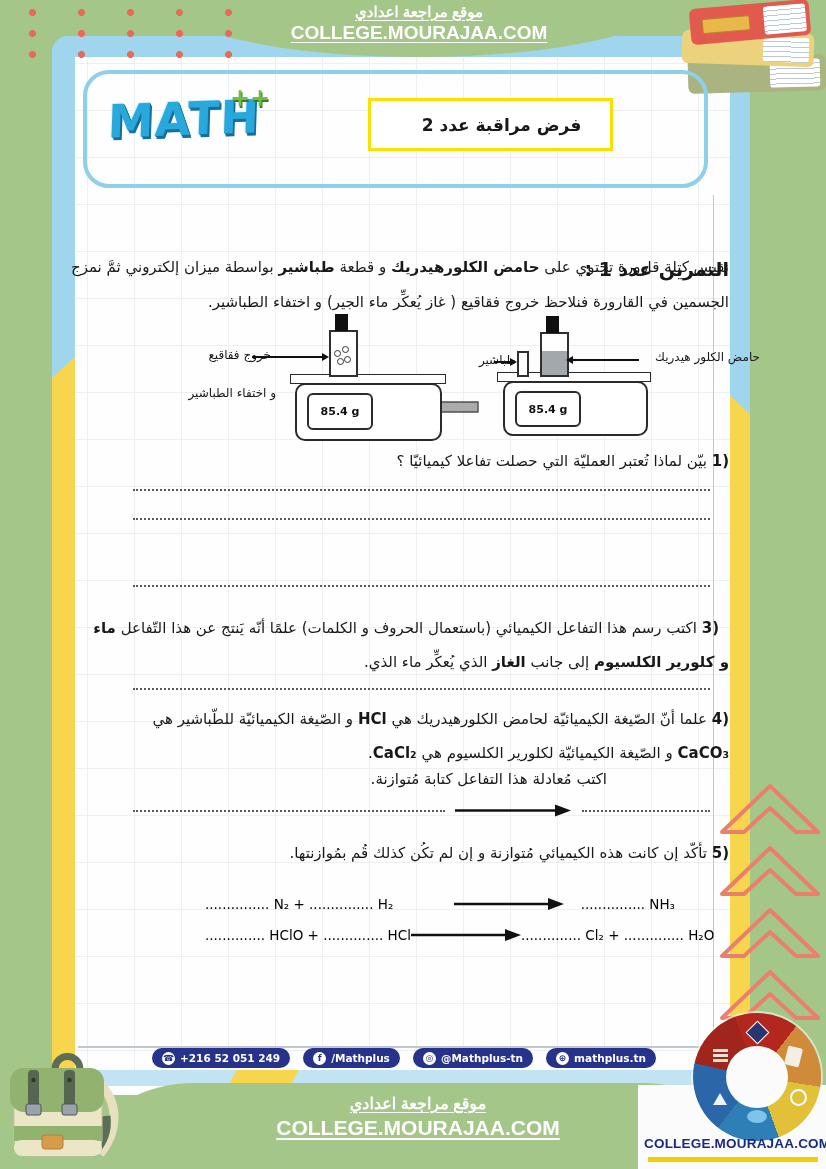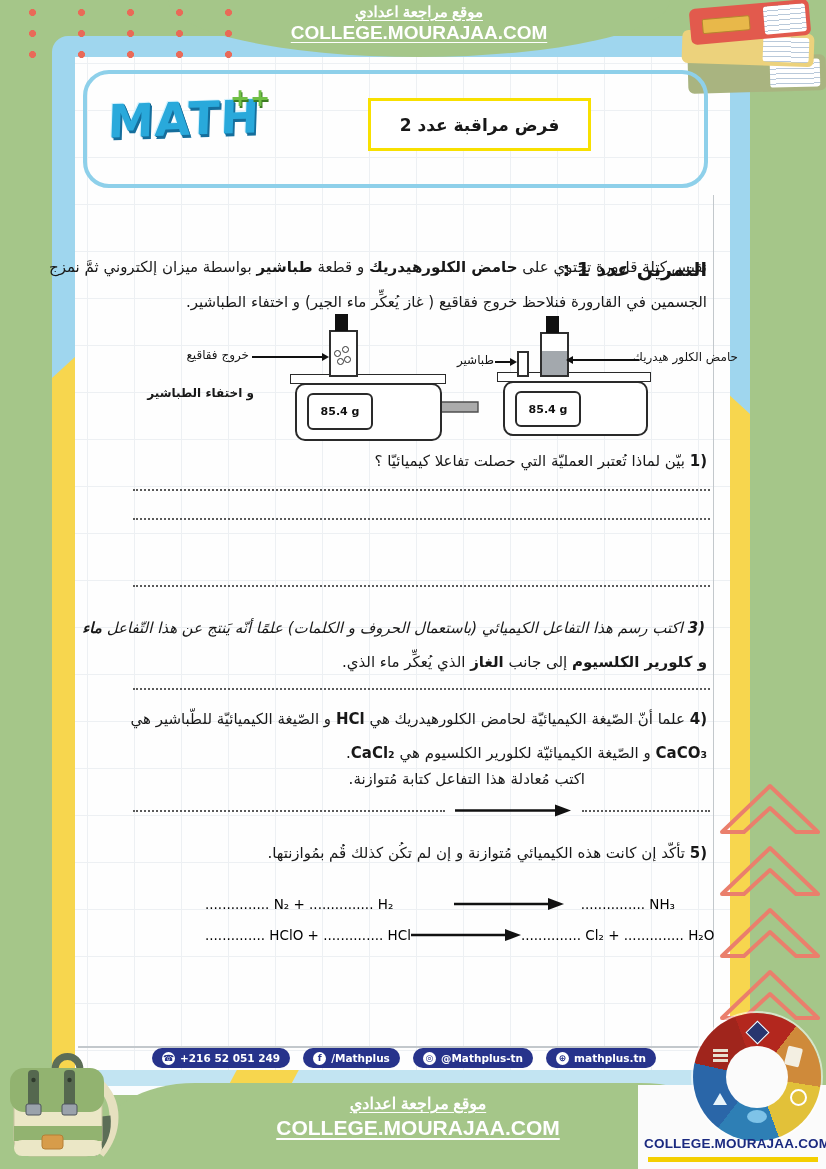--- a/index.html
+++ b/index.html
@@ -4,21 +4,21 @@
 <style>
   :root{
     --green:#a5c689; --blue:#9fd6ee; --yellow:#f7d64e; --coral:#e96a58;
     --navy:#27338b; --lightblue:#c2e4f2; --boxyellow:#f8e000;
     --logoblue:#29a9db; --logonavy:#1b2a80; --ink:#181818;
   }
   html,body{margin:0;padding:0;}
   #canvas{position:relative;width:826px;height:1169px;overflow:hidden;
     background:var(--green,#a5c689);font-family:"Liberation Sans",sans-serif;}
   .abs{position:absolute;}
-  .ar{direction:rtl;text-align:right;font-family:"DejaVu Sans",sans-serif;color:var(--ink,#181818);}
+  .ar{direction:rtl;text-align:right;font-family:"DejaVu Sans",sans-serif;color:var(--ink,#181818);padding-left:22px;}
   .line{white-space:nowrap;}
   .q{font-size:15px;line-height:22px;}
   .dotline{border-bottom:2px dotted #5a5a5a;height:0;}
   .hair{background:#c3c8cc;}
   
   .frame-blue{left:52px;top:36px;width:698px;height:1056px;background:var(--blue,#9fd6ee);border-radius:16px;}
   .fy-left{left:52px;top:356px;width:24px;height:734px;background:var(--yellow,#f7d64e);
     clip-path:polygon(0 22px,100% 0,100% 100%,0 100%);}
   .fy-right{left:726px;top:392px;width:24px;height:680px;background:var(--yellow,#f7d64e);
     clip-path:polygon(0 0,100% 22px,100% 100%,0 100%);}
@@ -157,29 +157,29 @@
   <div class="abs flask" style="left:329px;top:330px;width:25px;height:43px;">
     <span class="bubble" style="left:3px;top:18px;"></span>
     <span class="bubble" style="left:11px;top:14px;"></span>
     <span class="bubble" style="left:6px;top:26px;"></span>
     <span class="bubble" style="left:13px;top:24px;"></span>
   </div>
   <div class="abs cap" style="left:335px;top:314px;width:13px;height:17px;"></div>
   <div class="abs ar lbl line" style="left:175px;top:347px;width:74px;">خروج فقاقيع</div>
   <div class="abs tline" style="left:252px;top:356px;width:72px;"></div>
   <div class="abs tri-r" style="left:322px;top:353px;"></div>
-  <div class="abs ar lbl line" style="left:158px;top:385px;width:96px;font-weight:bold;">و اختفاء الطباشير</div>
+  <div class="abs ar lbl line" style="left:158px;top:385px;width:96px;">و اختفاء الطباشير</div>
 
   <div class="abs ar line q" style="left:118px;top:450px;width:589px;"><b dir="ltr">1)</b><span> بيّن لماذا تُعتبر العمليّة التي حصلت تفاعلا كيميائيّا ؟</span></div>
   <div class="abs dotline" style="left:133px;top:489px;width:577px;"></div>
   <div class="abs dotline" style="left:133px;top:518px;width:577px;"></div>
 
   <div class="abs dotline" style="left:133px;top:585px;width:577px;"></div>
 
-  <div class="abs ar line q" style="left:116px;top:617px;width:589px;font-style:italic;"><b dir="ltr">3)</b><span> اكتب رسم هذا التفاعل الكيميائي (باستعمال الحروف و الكلمات) علمًا أنّه يَنتج عن هذا التّفاعل </span><b>ماء</b></div>
+  <div class="abs ar line q" style="left:108px;top:617px;width:589px;"><b dir="ltr">3)</b><span> اكتب رسم هذا التفاعل الكيميائي (باستعمال الحروف و الكلمات) علمًا أنّه يَنتج عن هذا التّفاعل </span><b>ماء</b></div>
   <div class="abs ar line q" style="left:118px;top:651px;width:589px;"><b>و كلورير الكلسيوم</b><span> إلى جانب </span><b>الغاز</b><span> الذي يُعكِّر ماء الذي.</span></div>
   <div class="abs dotline" style="left:133px;top:688px;width:577px;"></div>
 
   <div class="abs ar line q" style="left:118px;top:708px;width:589px;"><b dir="ltr">4)</b><span> علما أنّ الصّيغة الكيميائيّة لحامض الكلورهيدريك هي </span><b dir="ltr">HCl</b><span> و الصّيغة الكيميائيّة للطّباشير هي</span></div>
   <div class="abs ar line q" style="left:118px;top:742px;width:589px;"><b dir="ltr">CaCO₃</b><span> و الصّيغة الكيميائيّة لكلورير الكلسيوم هي </span><b dir="ltr">CaCl₂</b><span>.</span></div>
   <div class="abs ar line q" style="left:118px;top:768px;width:467px;"><span>اكتب مُعادلة هذا التفاعل كتابة مُتوازنة.</span></div>
 
   <div class="abs dotline" style="left:133px;top:810px;width:312px;"></div>
   <svg class="abs" style="left:455px;top:803px;" width="116" height="15" viewBox="0 0 116 15">
     <line x1="0" y1="7.5" x2="101" y2="7.5" stroke="#111" stroke-width="2.4"></line>

